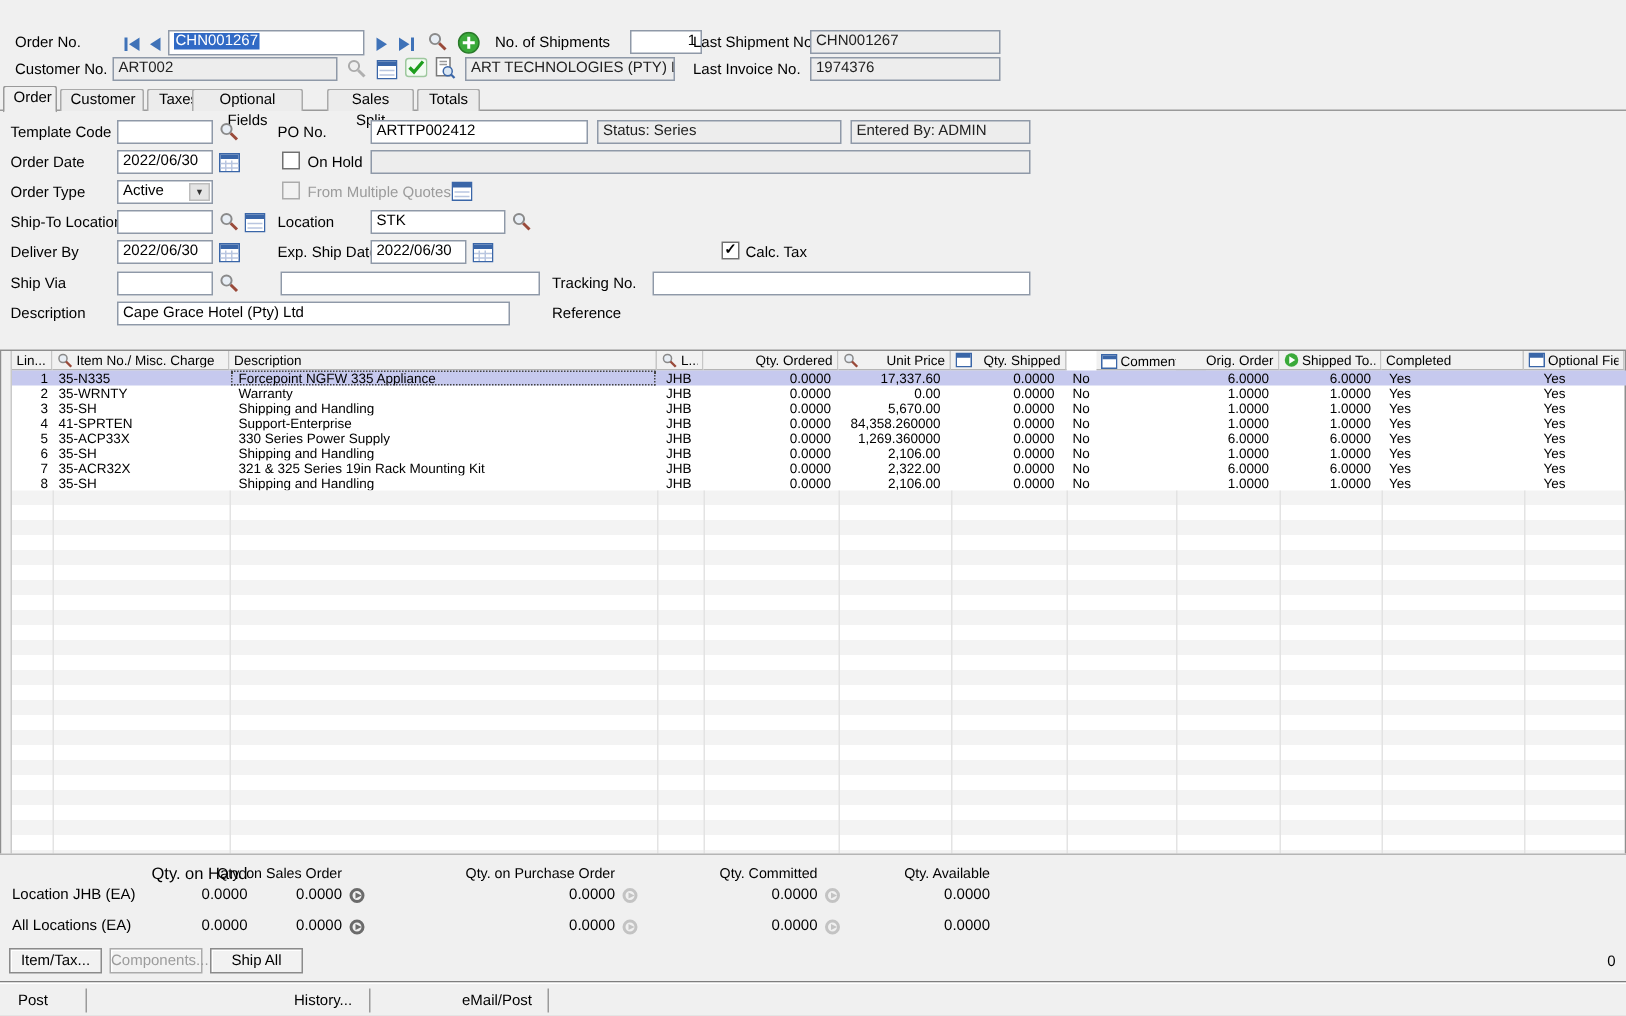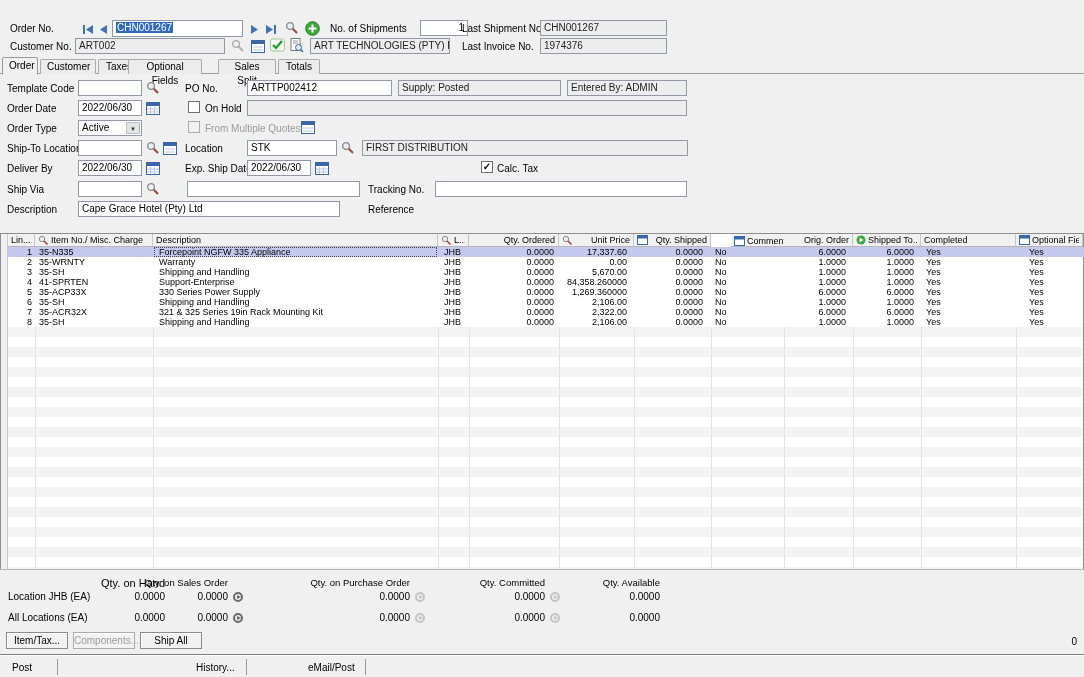--- a/index.html
+++ b/index.html
@@ -176,21 +176,21 @@
   <span class="lbl" style="left:7px; top:83px;">Template Code</span>
   <div class="fld" style="left:78px; top:80px; width:64px;"></div>
   <span class="icon-btn" style="left:145px; top:80px;">
     <svg width="14" height="14">
         <circle cx="5" cy="5" r="3.4" fill="#e8eef5" stroke="#8a8a8a" stroke-width="1.3"></circle>
         <line x1="7.8" y1="7.8" x2="12" y2="12" stroke="#9a4a3a" stroke-width="2"></line>
       </svg>
   </span>
   <span class="lbl" style="left:185px; top:83px;">PO No.</span>
   <div class="fld" style="left:247px; top:80px; width:145px;">ARTTP002412</div>
-  <div class="fld ro" style="left:398px; top:80px; width:163px;">Supply: Posted</div>
+  <div class="fld ro" style="left:398px; top:80px; width:163px;">Status: Series</div>
   <div class="fld ro" style="left:567px; top:80px; width:120px;">Entered By: ADMIN</div>
 
   <span class="lbl" style="left:7px; top:103px;">Order Date</span>
   <div class="fld" style="left:78px; top:100px; width:64px;">2022/06/30</div>
   <span class="icon-btn" style="left:145px; top:100px;">
     <svg width="14" height="13">
         <rect x="0.5" y="0.5" width="13" height="12" fill="#fff" stroke="#3a66a8"></rect>
         <rect x="1" y="1" width="12" height="3" fill="#3a66a8"></rect>
         <line x1="4.5" y1="5" x2="4.5" y2="12" stroke="#b9c6e0"></line>
         <line x1="8.5" y1="5" x2="8.5" y2="12" stroke="#b9c6e0"></line>
@@ -235,21 +235,20 @@
       </svg>
   </span>
   <span class="lbl" style="left:185px; top:143px;">Location</span>
   <div class="fld" style="left:247px; top:140px; width:90px;">STK</div>
   <span class="icon-btn" style="left:340px; top:140px;">
     <svg width="14" height="14">
         <circle cx="5" cy="5" r="3.4" fill="#e8eef5" stroke="#8a8a8a" stroke-width="1.3"></circle>
         <line x1="7.8" y1="7.8" x2="12" y2="12" stroke="#9a4a3a" stroke-width="2"></line>
       </svg>
   </span>
-  <div class="fld ro" style="left:362px; top:140px; width:326px;">FIRST DISTRIBUTION</div>
 
   <span class="lbl" style="left:7px; top:163px;">Deliver By</span>
   <div class="fld" style="left:78px; top:160px; width:64px;">2022/06/30</div>
   <span class="icon-btn" style="left:145px; top:160px;">
     <svg width="14" height="13">
         <rect x="0.5" y="0.5" width="13" height="12" fill="#fff" stroke="#3a66a8"></rect>
         <rect x="1" y="1" width="12" height="3" fill="#3a66a8"></rect>
         <line x1="4.5" y1="5" x2="4.5" y2="12" stroke="#b9c6e0"></line>
         <line x1="8.5" y1="5" x2="8.5" y2="12" stroke="#b9c6e0"></line>
         <line x1="1" y1="7" x2="13" y2="7" stroke="#b9c6e0"></line>

